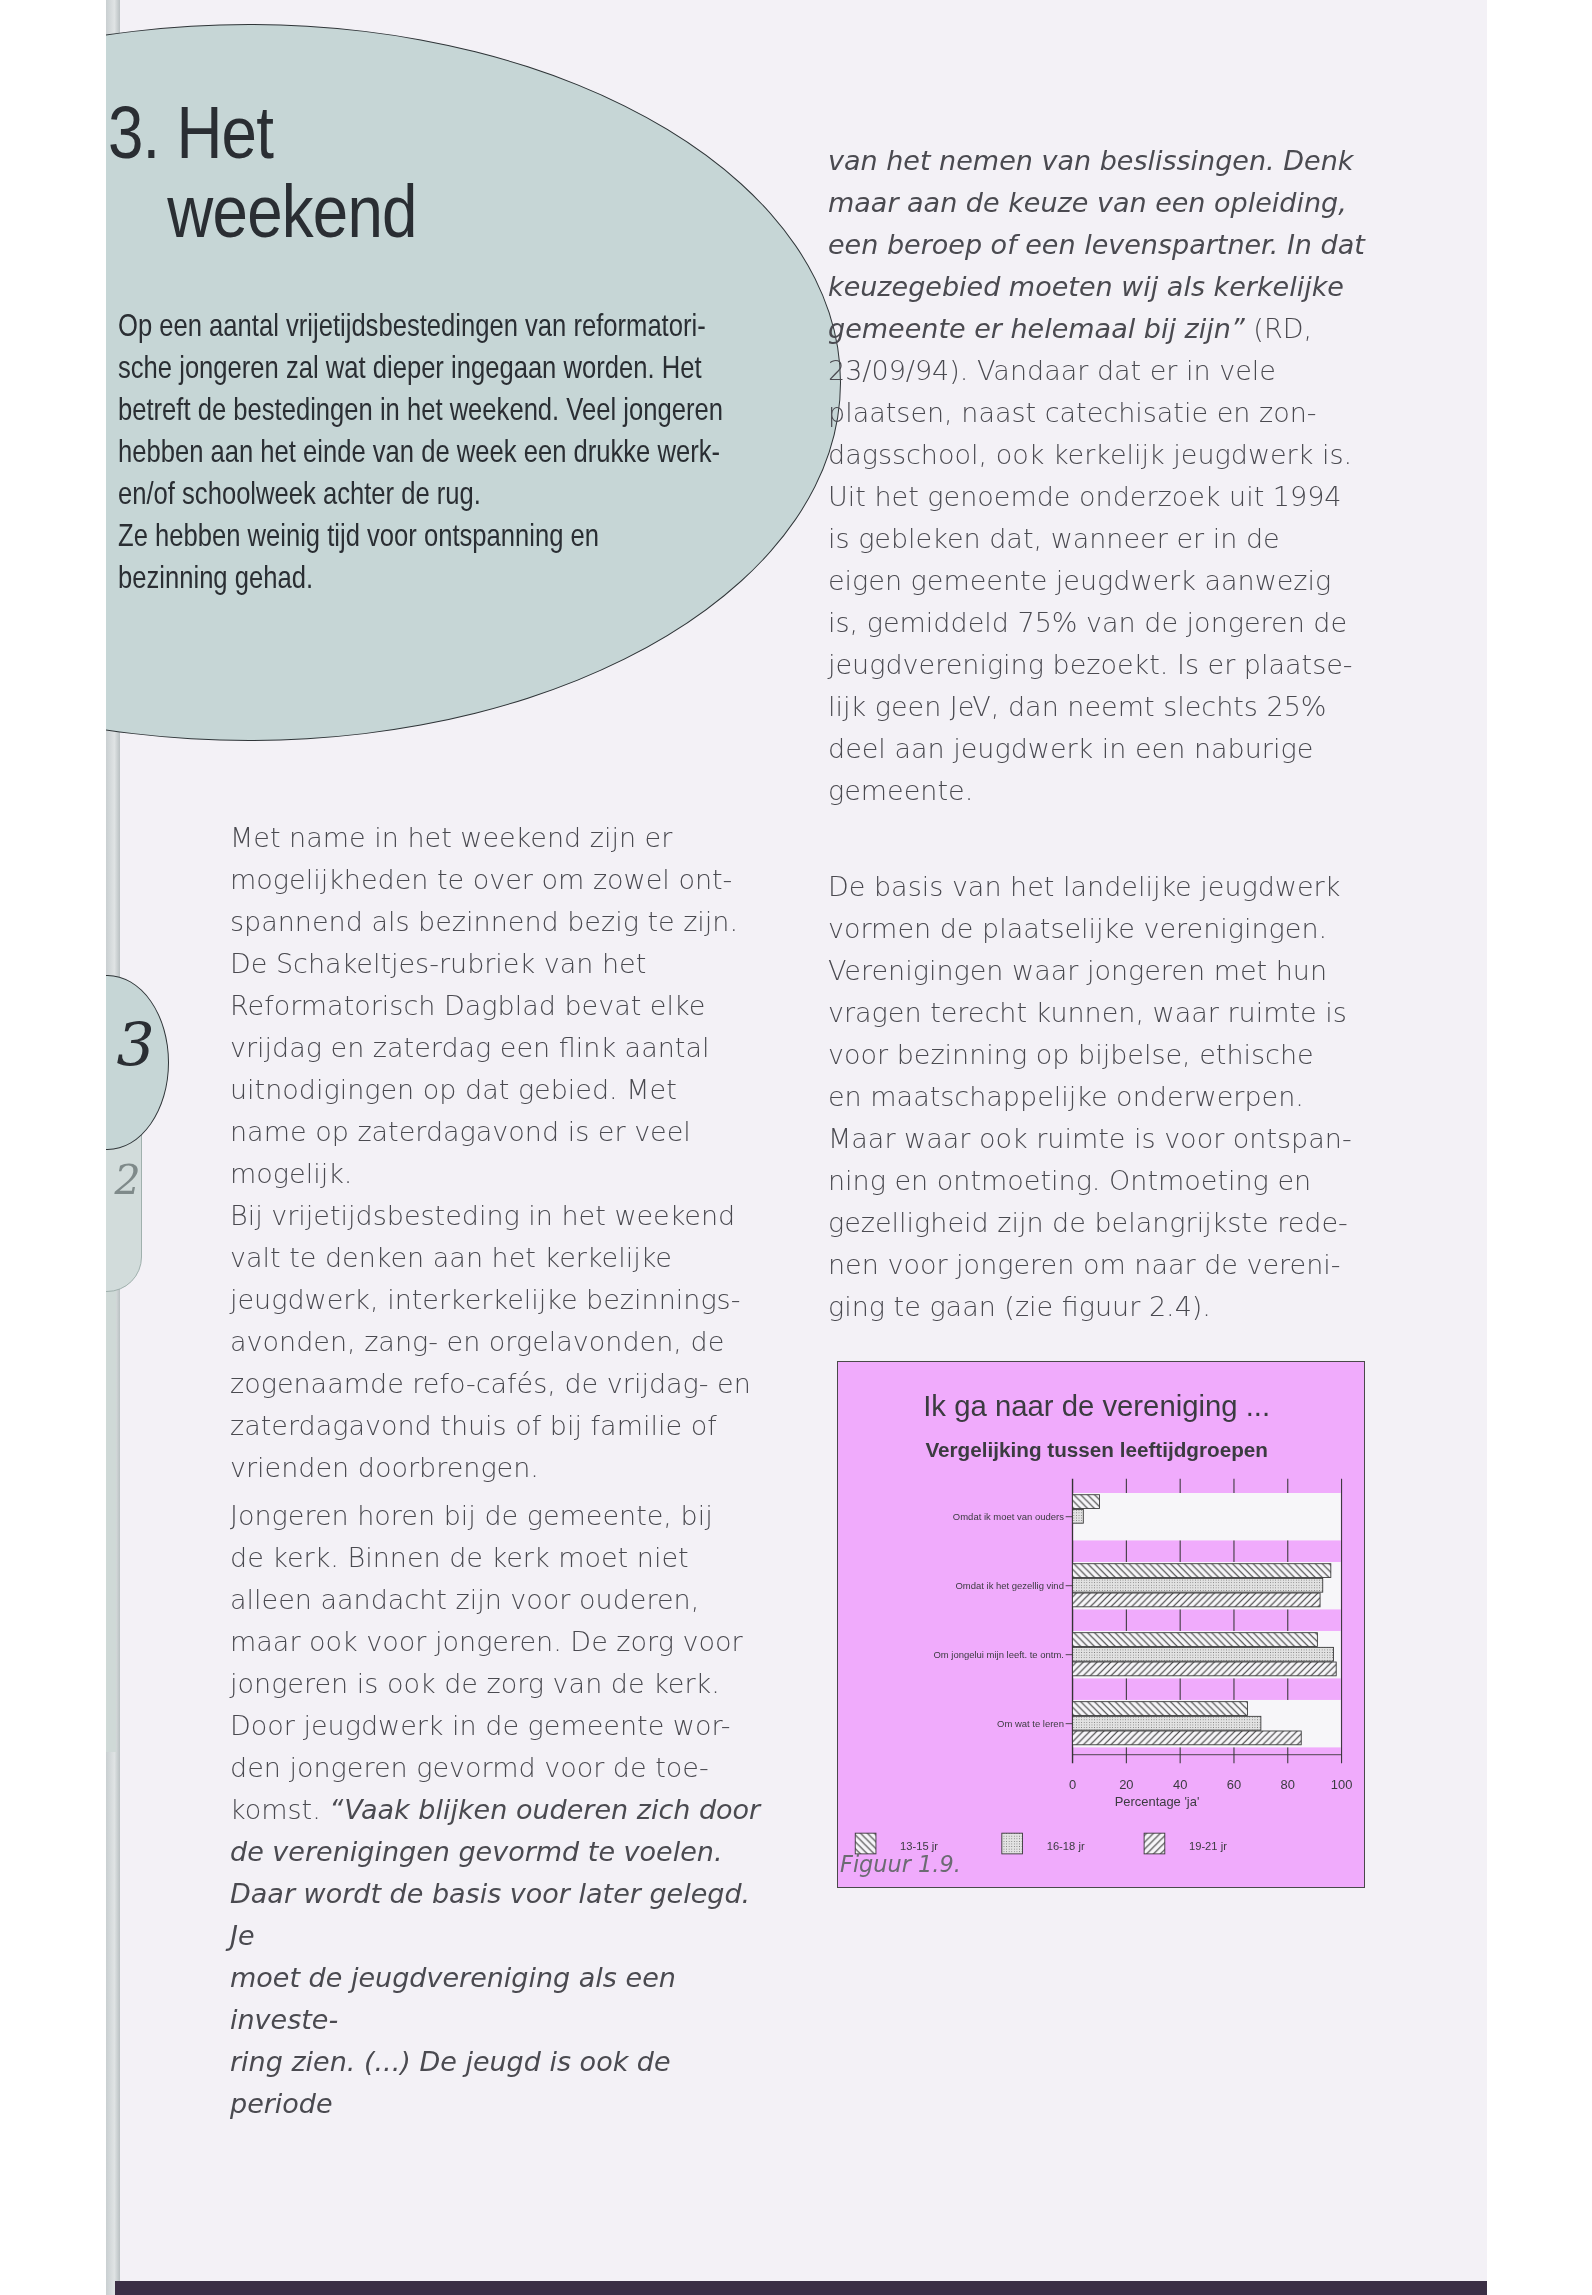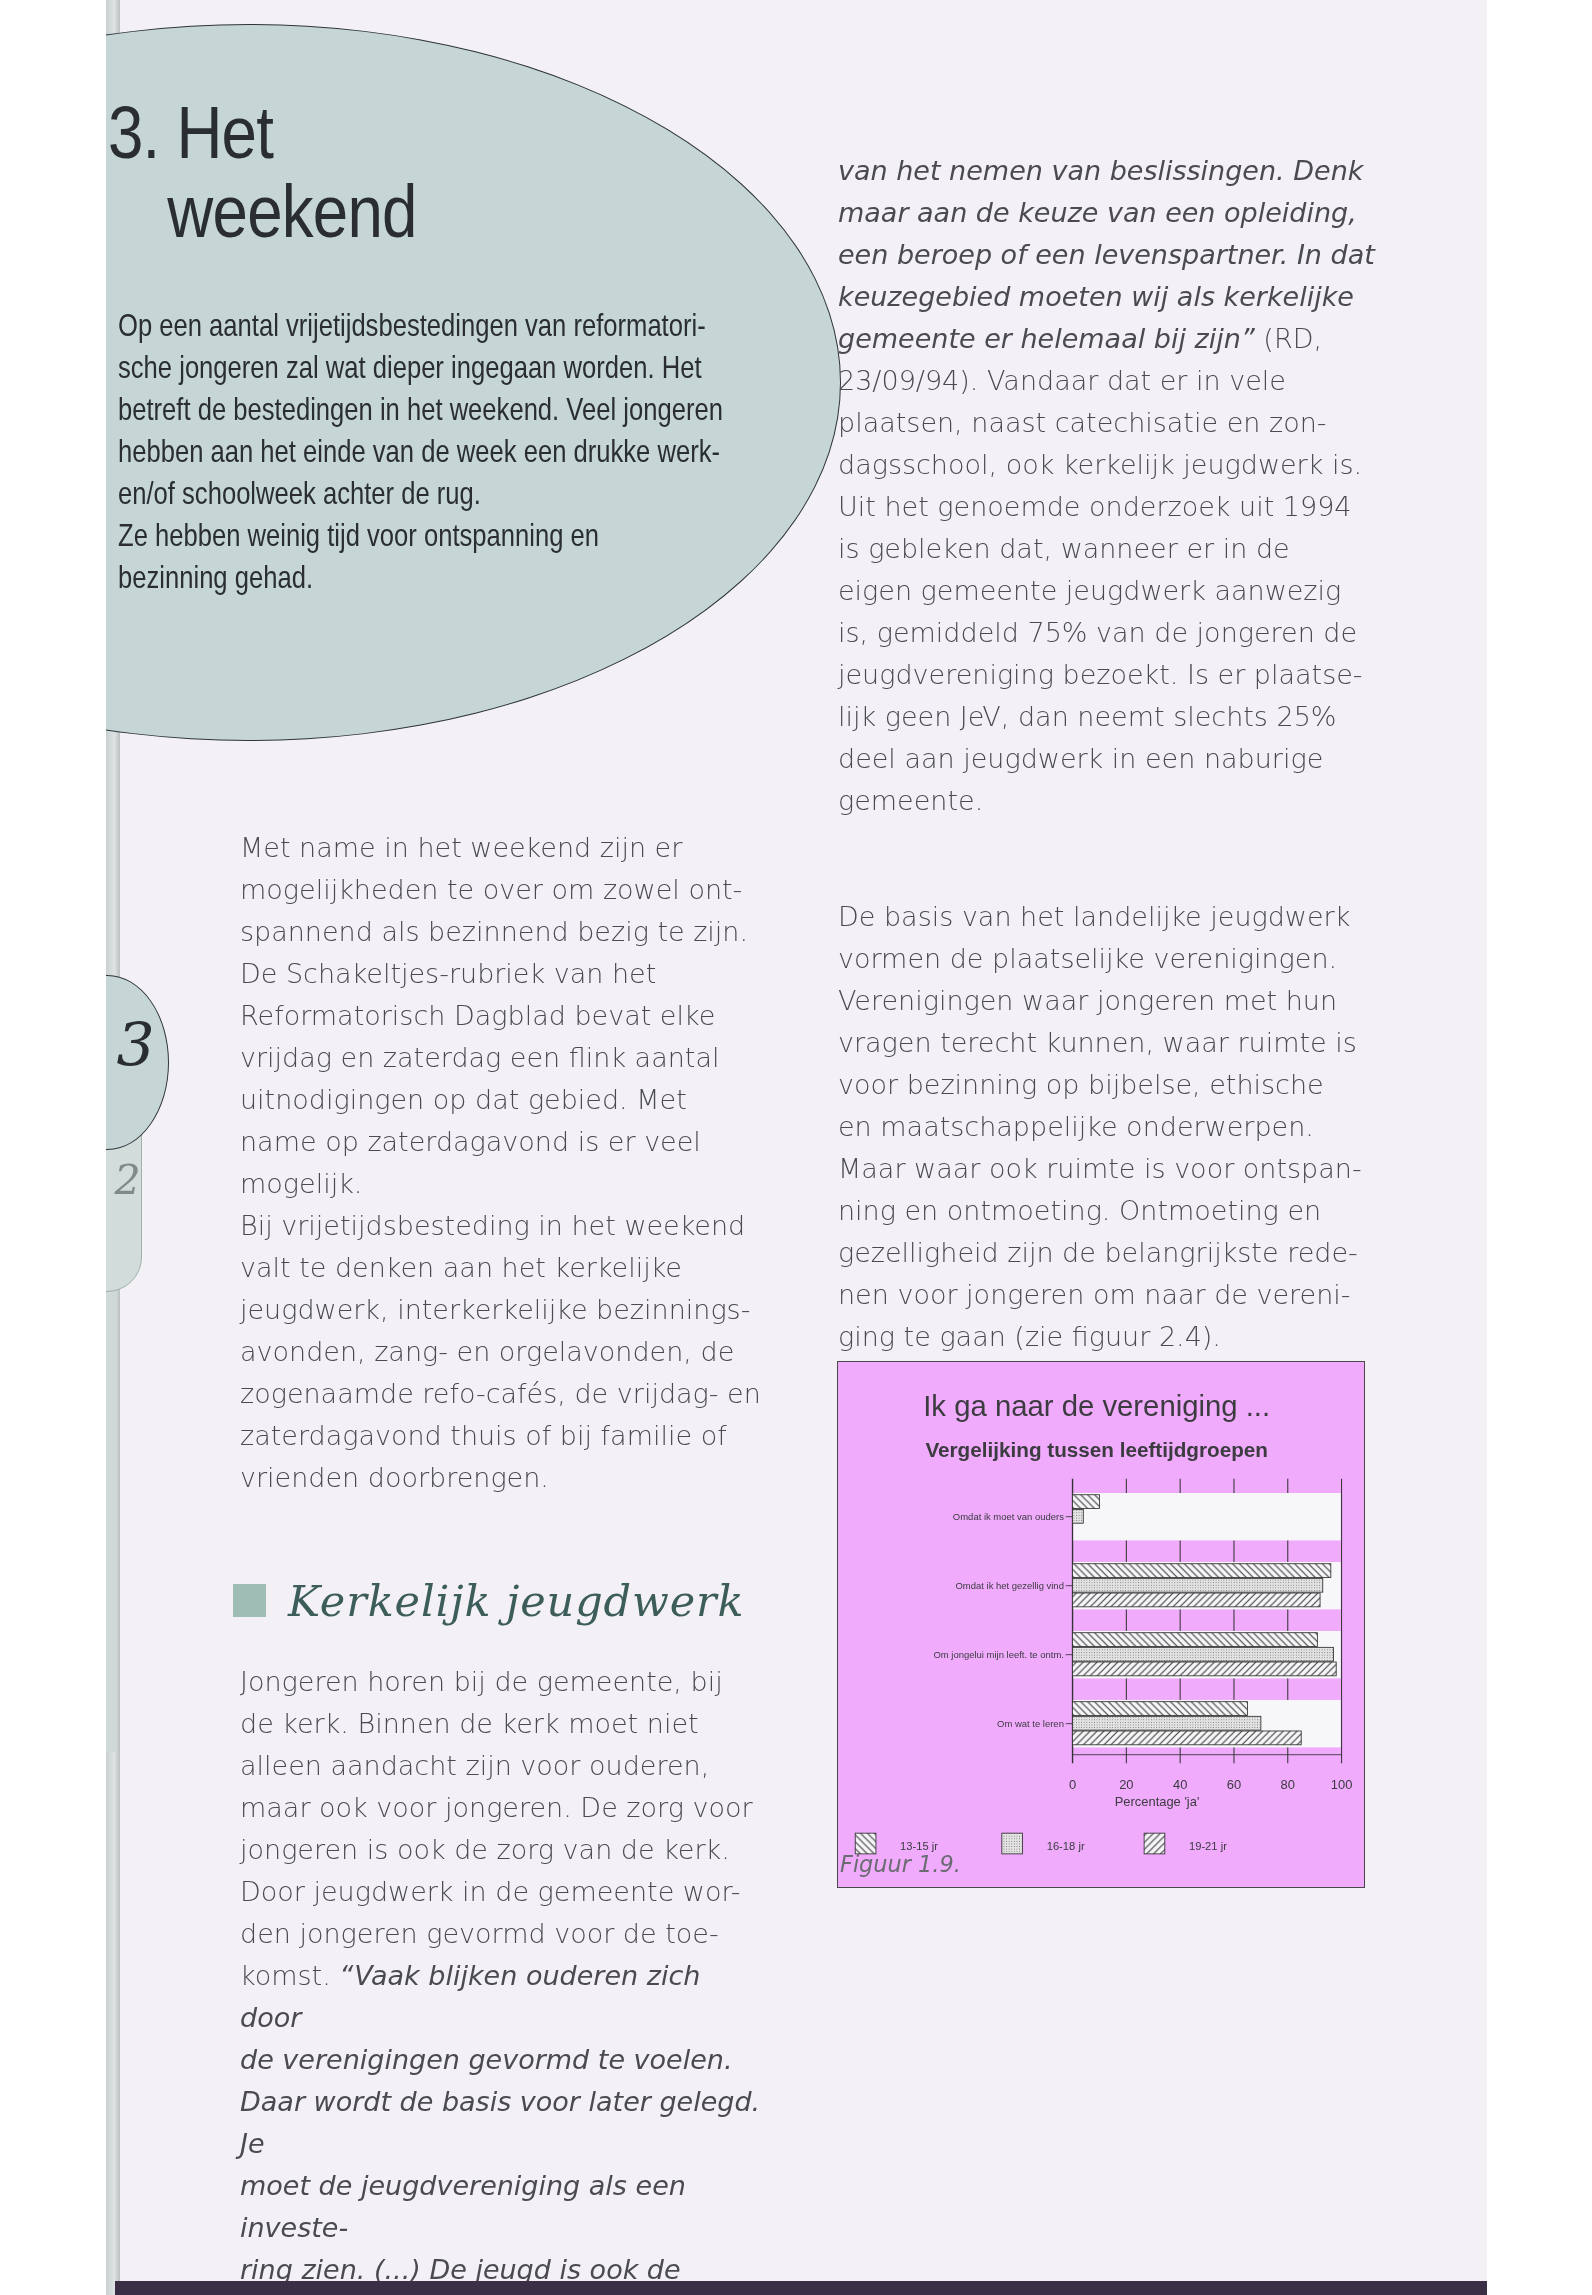--- a/index.html
+++ b/index.html
@@ -56,21 +56,21 @@
   }
   .side-tab2-num {
     position: absolute; left: 8.6px; top: 1156px;
     font-family: "DejaVu Serif", serif; font-style: italic; font-size: 41px; color: #7f8a8a;
   }
   
   .col {
     position: absolute; font-family: "DejaVu Sans", sans-serif;
     font-size: 27px; line-height: 42px; color: #4a4a50; font-weight: 300;
   }
-  .col p { margin: 16px; white-space: pre-line; }
+  .col p { margin: 6px; white-space: pre-line; }
   .col-left { left: 118px; top: 811px; width: 561px; }
   .col-right { left: 716px; top: 134px; width: 587px; }
   .gap { height: 42px; }
   .it { font-style: italic; }
   .subheading {
     display: flex; align-items: center; margin: 67px 0 26px 0; height: 69px;
   }
   .subheading .square {
     width: 33px; height: 33px; background: #9fbdb4; margin-right: 22.4px; margin-left: 8.6px;
   }
@@ -124,24 +124,20 @@
 uitnodigingen op dat gebied. Met
 name op zaterdagavond is er veel
 mogelijk.
 Bij vrijetijdsbesteding in het weekend
 valt te denken aan het kerkelijke
 jeugdwerk, interkerkelijke bezinnings-
 avonden, zang- en orgelavonden, de
 zogenaamde refo-cafés, de vrijdag- en
 zaterdagavond thuis of bij familie of
 vrienden doorbrengen.</p>
-    <div class="subheading">
-      <span class="square"></span>
-      <span class="text">Kerkelijk jeugdwerk</span>
-    </div>
     <p><span>Jongeren horen bij de gemeente, bij
 de kerk. Binnen de kerk moet niet
 alleen aandacht zijn voor ouderen,
 maar ook voor jongeren. De zorg voor
 jongeren is ook de zorg van de kerk.
 Door jeugdwerk in de gemeente wor-
 den jongeren gevormd voor de toe-
 komst. </span><span class="it">“Vaak blijken ouderen zich door
 de verenigingen gevormd te voelen.
 Daar wordt de basis voor later gelegd. Je

